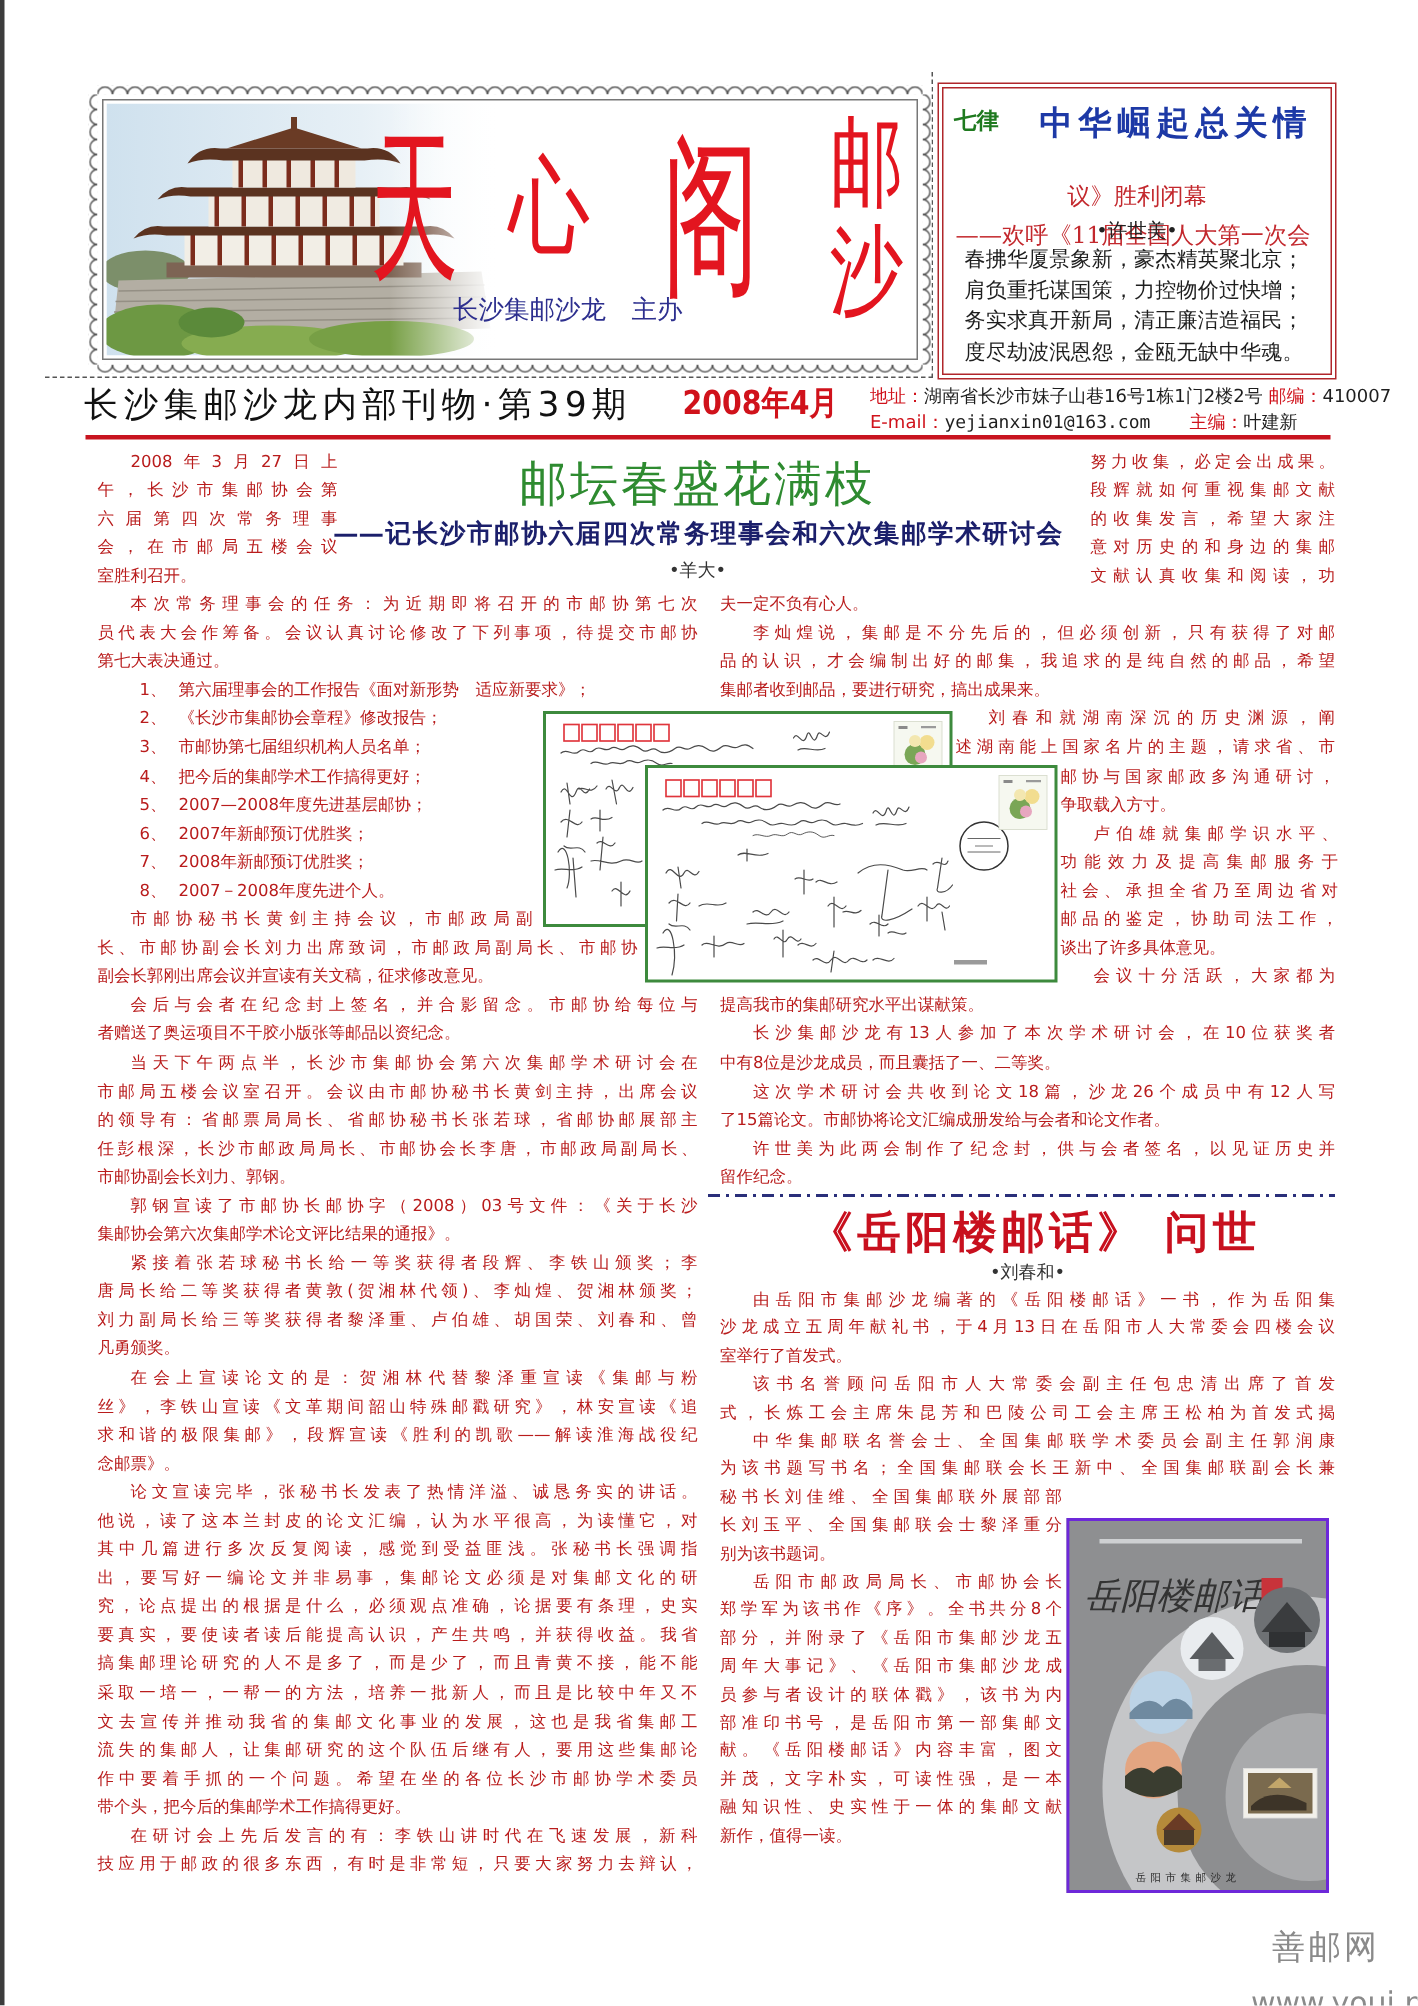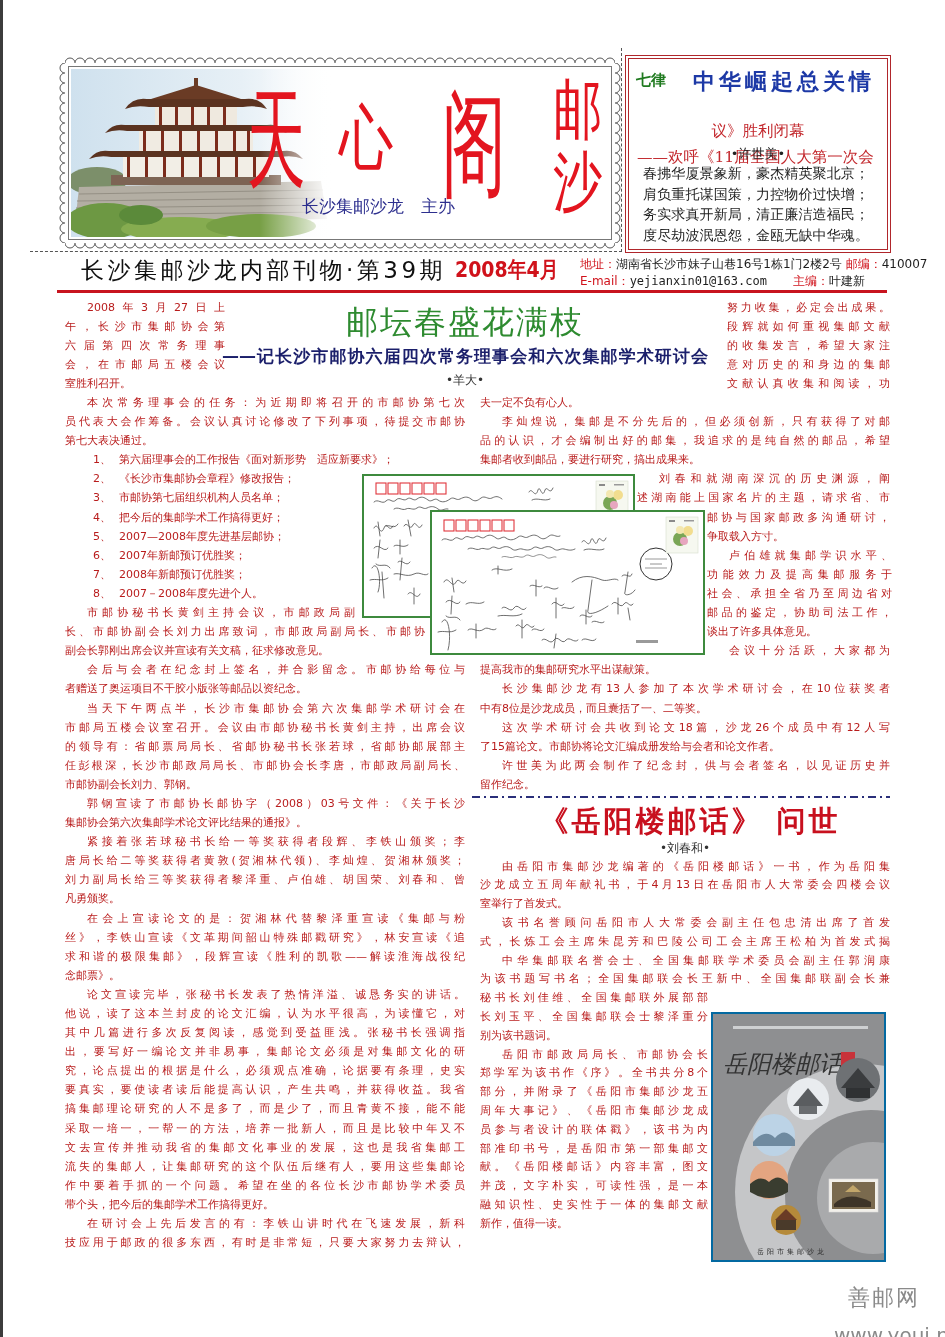--- a/index.html
+++ b/index.html
@@ -27,21 +27,21 @@
 .poem > *{position:absolute;white-space:nowrap;}
 .poem .form{left:7px;top:12px;font-size:15px;font-weight:bold;color:#1f7a1f;font-family:"DejaVu Serif","Liberation Serif",serif;}
 .poem .ptitle{left:64px;top:8px;font-size:22px;font-weight:bold;color:#1d39a6;letter-spacing:4px;font-family:"DejaVu Serif","Liberation Serif",serif;}
 .poem .sub0{left:8px;top:40px;font-size:15.5px;color:#c3282d;font-family:"DejaVu Serif","Liberation Serif",serif;margin-top:48px;}
 .poem .sub1{left:0;width:258px;text-align:center;top:62px;font-size:15.5px;color:#c3282d;font-family:"DejaVu Serif","Liberation Serif",serif;}
 .poem .pauthor{left:0;width:258px;text-align:center;top:86px;font-size:13px;color:#222;}
 .poem .plines{left:14px;top:104px;width:226px;}
 .poem .plines .ln{height:20.7px;line-height:20.7px;font-size:14px;text-align:justify;text-align-last:justify;white-space:normal;}
 
 
-.pub{left:81px;top:255px;font-size:23px;letter-spacing:3.5px;color:#111;line-height:30px;white-space:nowrap;}
+.pub{left:56px;top:255px;font-size:23px;letter-spacing:3.5px;color:#111;line-height:30px;white-space:nowrap;}
 .date{left:455px;top:255px;font-size:22px;font-weight:bold;color:#d0121b;line-height:30px;white-space:nowrap;transform:scaleX(0.86);transform-origin:0 0;}
 .addr1{left:580px;top:257px;font-size:12px;line-height:15px;white-space:nowrap;}
 .addr2{left:580px;top:274px;font-size:12px;line-height:15px;white-space:nowrap;}
 .red{color:#d0121b;}
 .mono{font-family:"DejaVu Sans Mono","Liberation Mono",monospace;}
 .editor{position:absolute;left:213px;top:0;}
 .red-rule{left:57px;top:290px;width:830px;height:3px;background:#c8141f;}
 
 
 .a1-title{left:265px;top:304px;width:400px;text-align:center;font-size:32px;line-height:36px;color:#2e8b30;letter-spacing:2px;white-space:nowrap;}
@@ -76,21 +76,21 @@
 
 
 .envelope{position:absolute;background:#fff;border:2px solid #3d8a3d;}
 .env1{left:362px;top:474px;width:273px;height:144px;z-index:2;}
 .env2{left:430px;top:510px;width:275px;height:145px;z-index:3;}
 
 
 .sep{left:472px;top:796px;width:418px;height:2px;background:repeating-linear-gradient(90deg,#2a2f7a 0 8px,transparent 8px 12px,#2a2f7a 12px 14px,transparent 14px 18px);}
 .a2-title{left:485px;top:804px;width:410px;text-align:center;font-size:29px;line-height:34px;font-weight:bold;color:#c8101e;letter-spacing:3px;font-family:"DejaVu Serif","Liberation Serif",serif;white-space:nowrap;}
 .a2-by{left:480px;top:841px;width:410px;text-align:center;font-size:12px;line-height:14px;color:#333;}
-.book{left:711px;top:1012px;width:175px;height:250px;border:2px solid #0369a1;background:#8e8f91;}
+.book{left:711px;top:1012px;width:175px;height:250px;border:2px solid #6d28d9;background:#8e8f91;}
 
 
 .wm-name{left:848px;top:1283px;font-size:22px;color:#8a8a8a;letter-spacing:2px;font-family:Liberation Sans, sans-serif;white-space:nowrap;}
 .wm-url{left:834px;top:1323px;font-size:20px;color:#8a8a8a;white-space:nowrap;}
 </style>
 </head>
 <body>
 
 <div class="abs page-edge" data-name="page-left-border"></div>
 <div class="abs dash-h" data-name="masthead-dashed-divider"></div>

